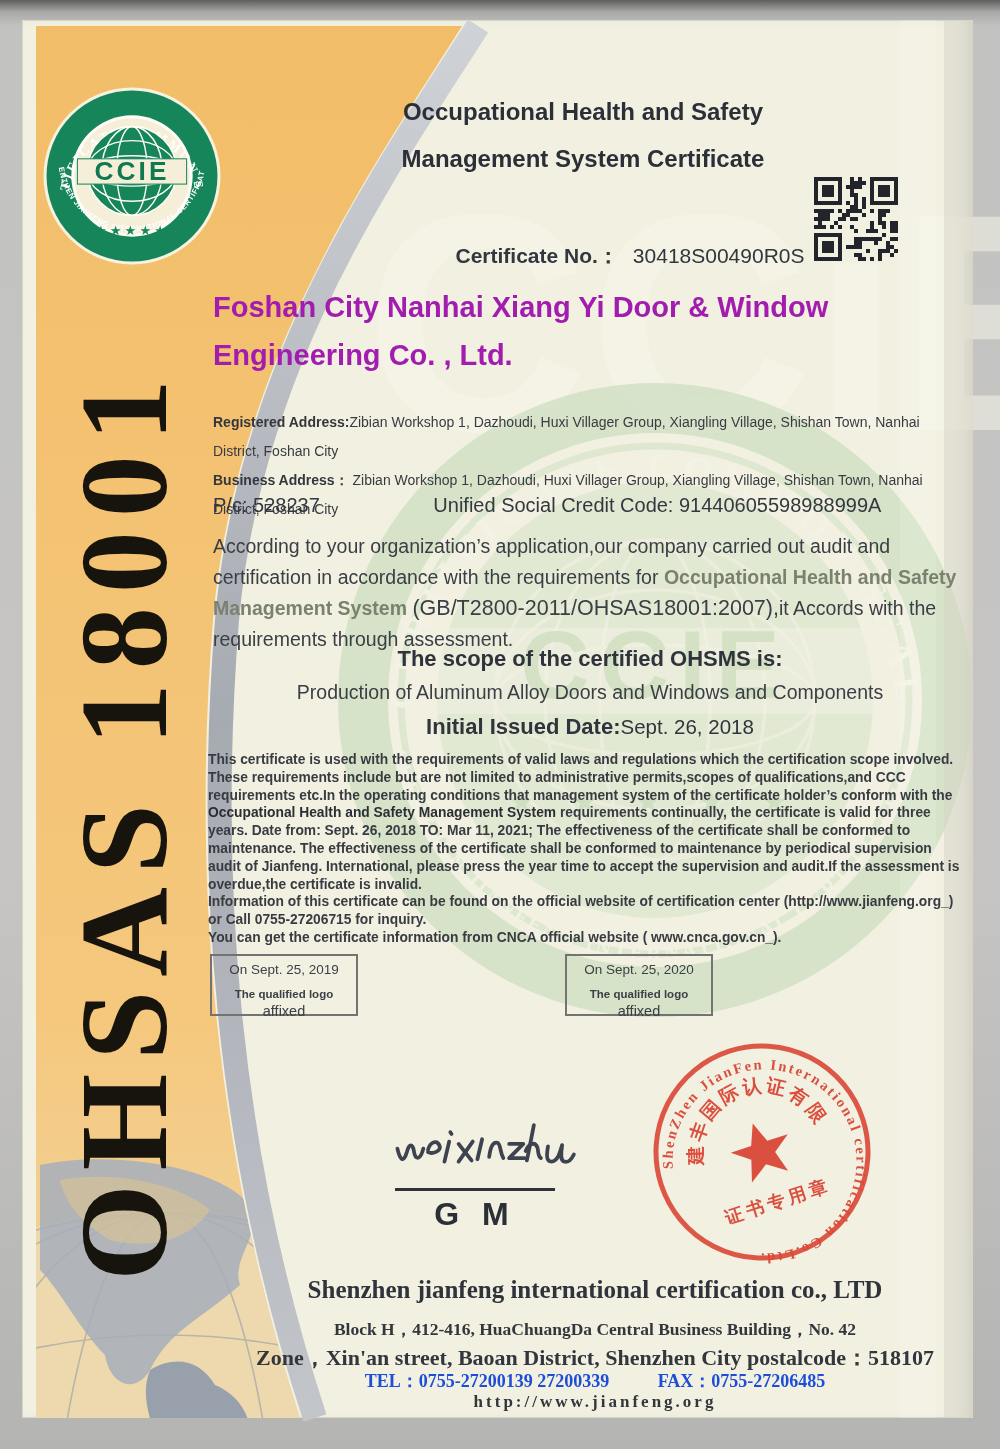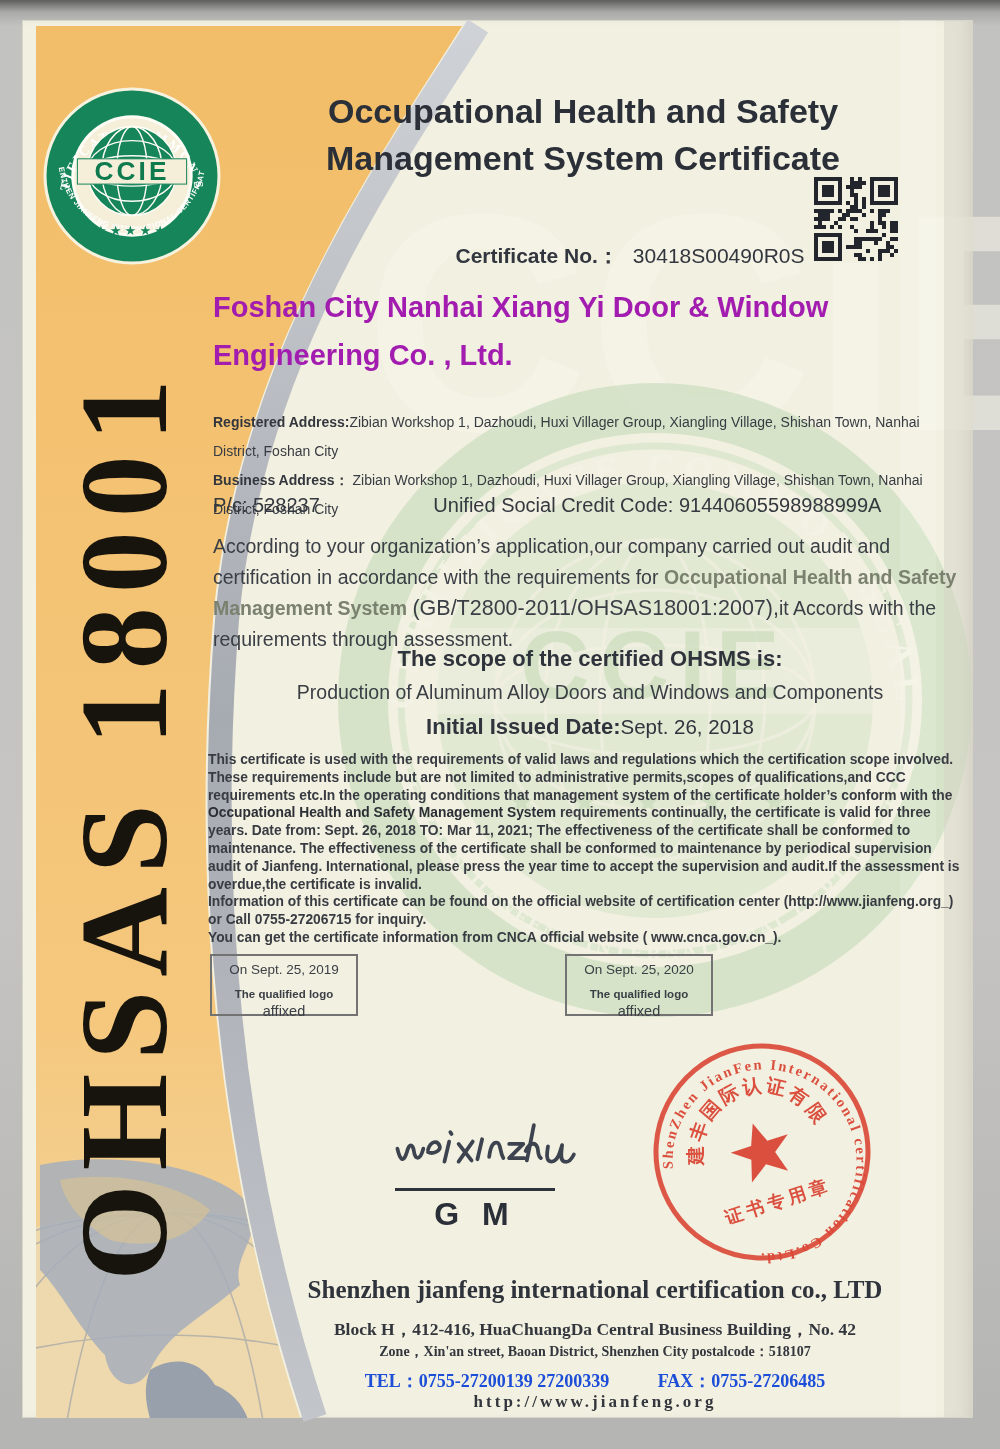--- a/index.html
+++ b/index.html
@@ -18,21 +18,21 @@
   
   #sidebar-text{
     left:50px;top:1318px;width:990px;height:150px;
     transform:rotate(-90deg);transform-origin:left top;
     font-family:"Liberation Serif",serif;font-weight:700;
     font-size:124px;letter-spacing:14px;color:#17130d;
     text-align:center;line-height:150px;white-space:nowrap;
   }
   
   #title{left:218px;top:88px;width:730px;text-align:center;
-    font-size:34px;font-weight:700;color:#2b2f38;line-height:47px;}
+    font-size:24px;font-weight:700;color:#2b2f38;line-height:47px;}
   #certno{left:420px;top:242px;width:420px;text-align:center;font-size:21px;color:#32363e;white-space:nowrap;}
   #certno b{font-weight:700;margin-right:14px;}
   #qr{left:812px;top:175px;width:88px;height:88px;background:#f2f0e1;}
   
   #company{left:213px;top:283px;width:745px;text-align:left;
     font-size:29px;font-weight:700;color:#a21caf;line-height:48px;}
   #addr{left:213px;top:372px;width:752px;font-size:14px;color:#383c42;line-height:29px;margin-top:36px;}
   #addr b{font-weight:700;color:#33373d;}
   #codes{left:213px;top:494px;width:752px;font-size:20px;color:#34383f;white-space:nowrap;}
   #codes .uscc{margin-left:108px;font-weight:400;}
@@ -62,21 +62,21 @@
   #sig-svg{left:388px;top:1118px;width:200px;height:66px;}
   #sig-line{left:395px;top:1188px;width:160px;border-top:3px solid #2f333b;height:0;}
   #gm{left:395px;top:1196px;width:160px;text-align:center;font-size:32px;font-weight:700;
     letter-spacing:7px;color:#2b2f37;}
   
   #seal{left:648px;top:1038px;width:228px;height:228px;mix-blend-mode:multiply;opacity:.92;}
   
   .serif{font-family:"Liberation Serif",serif;}
   #f-company{left:235px;top:1276px;width:720px;text-align:center;font-size:25px;font-weight:700;color:#2f333b;}
   #f-addr1{left:235px;top:1317px;width:720px;text-align:center;font-size:17.5px;font-weight:700;color:#33373d;}
-  #f-addr2{left:235px;top:1343px;width:720px;text-align:center;font-size:14px;font-weight:700;color:#33373d;}
+  #f-addr2{left:235px;top:1343px;width:720px;text-align:center;font-size:22px;font-weight:700;color:#33373d;}
   #f-telfax{left:235px;top:1369px;width:720px;text-align:center;font-size:18px;font-weight:700;color:#1d4ed8;}
   #f-telfax .gap{display:inline-block;width:44px;}
   #f-web{left:235px;top:1392px;width:720px;text-align:center;font-size:17px;font-weight:700;
     letter-spacing:3px;color:#33373d;}
   #logo{left:43px;top:87px;width:178px;height:178px;}
 </style>
 </head>
 <body>
 
 <div id="page" class="abs"></div>

